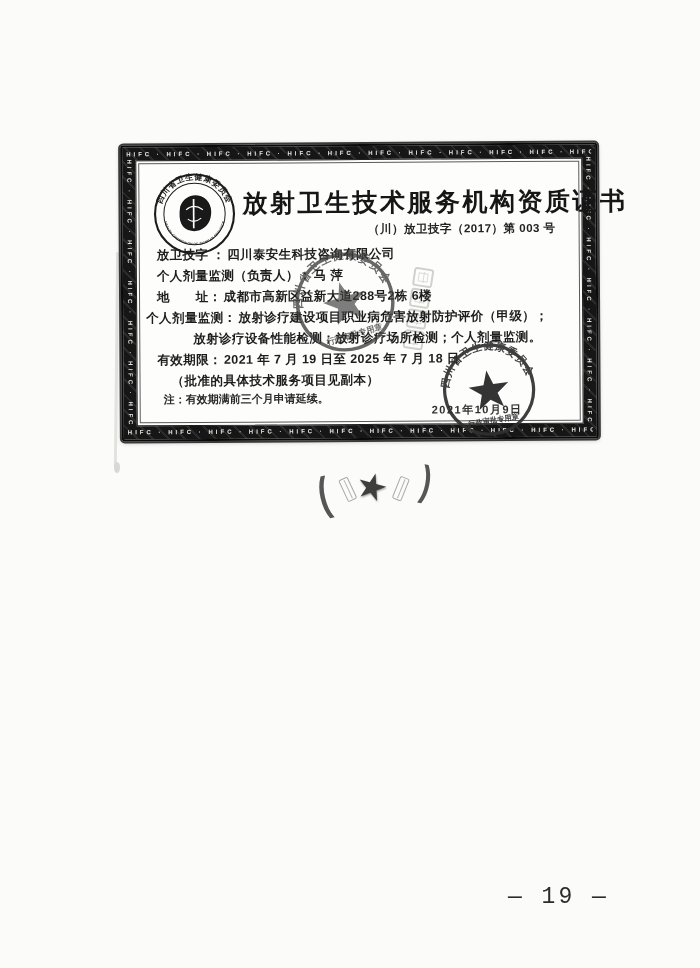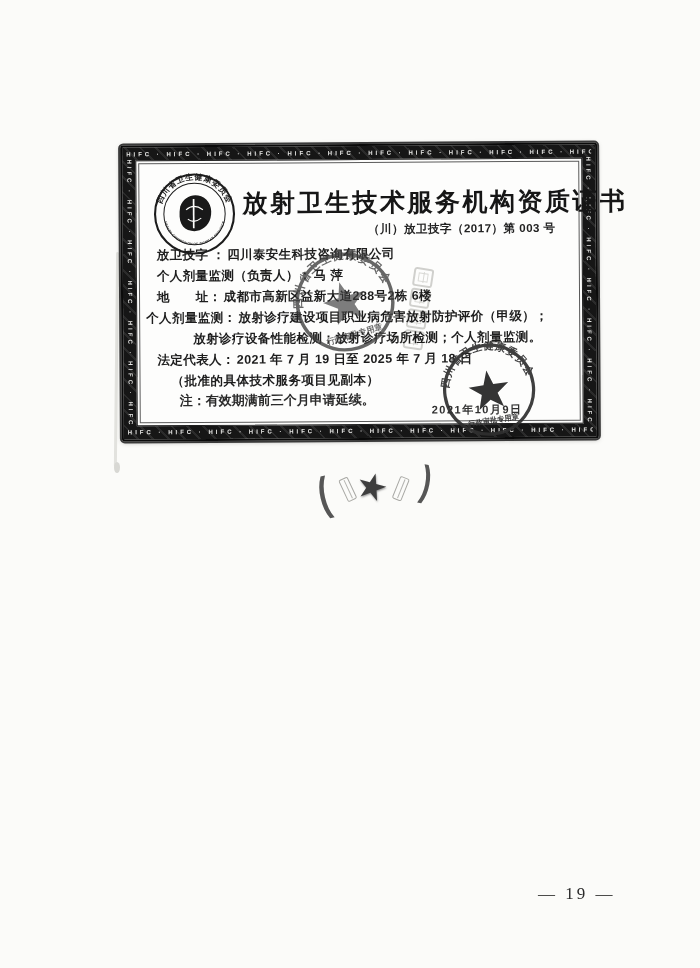--- a/index.html
+++ b/index.html
@@ -55,22 +55,22 @@
     letter-spacing:.4px; color:#1d1d1d; white-space:nowrap; }
   .row .lbl { margin-right:2px; }
   .row1 { left:20px; top:86px; }
   .row2 { left:20px; top:107px; }
   .row3 { left:20px; top:128px; }
   .row4 { left:9px;  top:149px; }
   .row5 { left:56px; top:170px; }
   .row6 { left:20px; top:191px; }
   .subnote { position:absolute; left:34px; top:212px; z-index:2;
     font-size:12.5px; font-weight:bold; letter-spacing:.5px; color:#1d1d1d; }
-  .footnote { position:absolute; left:42px; top:231px; z-index:2;
-    font-size:13px; font-weight:bold; color:#2a2a2a;text-align:right; }
+  .footnote { position:absolute; left:26px; top:231px; z-index:2;
+    font-size:11px; font-weight:bold; color:#2a2a2a;text-align:right; }
 
   
   .center-stamp { position:absolute; left:156px; top:90px; width:104px; height:104px;
     z-index:5; opacity:.78; transform:rotate(-16deg); }
   .issue-seal { position:absolute; left:303px; top:182px; width:97px; height:97px;
     z-index:4; opacity:.92; transform:rotate(-8deg); }
   .issue-date { position:absolute; left:294px; top:243px; width:160px; z-index:3;
     font-size:11px; font-weight:bold; letter-spacing:1.5px; color:#303030; }
 
   .faint-stamp { position:absolute; left:266px; top:106px; width:30px; height:90px;
@@ -90,22 +90,22 @@
     font-weight:bold; transform:rotate(14deg) scaleX(.72); }
   .t-star { position:absolute; left:40px; top:6px; font-size:36px; color:#3e3e3e;
     transform:rotate(18deg); text-shadow:1px 1px 2px #9a9a9a; }
   .t-scrib { position:absolute; width:10px; height:24px; border:1.5px solid #a8a8a4;
     border-radius:2px; }
   .t-scrib::before { content:""; position:absolute; left:4px; top:1px; bottom:1px;
     width:1px; background:#b4b4b0; }
   .t-scrib1 { left:27px; top:16px; transform:rotate(-22deg); }
   .t-scrib2 { right:28px; top:18px; transform:rotate(25deg); }
 
-  .page-number { position:absolute; left:538px; top:884px;
-    font-family:Liberation Serif, serif; font-size:17px; letter-spacing:3px;
+  .page-number { position:absolute; left:508px; top:884px;
+    font-family:Liberation Mono, monospace; font-size:23px; letter-spacing:3px;
     color:#2b2b2b; }
 </style>
 </head>
 <body>
 
 <div class="page">
 
   <div class="streak"></div>
   <div class="smudge"></div>
 
@@ -150,21 +150,21 @@
       <div class="row row3">
         <span class="lbl">地　　址：</span><span class="val">成都市高新区益新大道288号2栋 6楼</span>
       </div>
       <div class="row row4">
         <span class="lbl">个人剂量监测：</span><span class="val">放射诊疗建设项目职业病危害放射防护评价（甲级）；</span>
       </div>
       <div class="row row5">
         <span class="val">放射诊疗设备性能检测；放射诊疗场所检测；个人剂量监测。</span>
       </div>
       <div class="row row6">
-        <span class="lbl">法定代表人：</span><span class="val">2021 年 7 月 19 日至 2025 年 7 月 18 日</span>
+        <span class="lbl">有效期限：</span><span class="val">2021 年 7 月 19 日至 2025 年 7 月 18 日</span>
       </div>
 
       <div class="subnote">（批准的具体技术服务项目见副本）</div>
       <div class="footnote">注：有效期满前三个月申请延续。</div>
 
       <div class="center-stamp">
         <svg viewBox="0 0 120 120" width="104" height="104">
           <defs>
               <path id="cst-top" d="M10,60 A50,50 0 1 1 110,60"></path>
             </defs>

